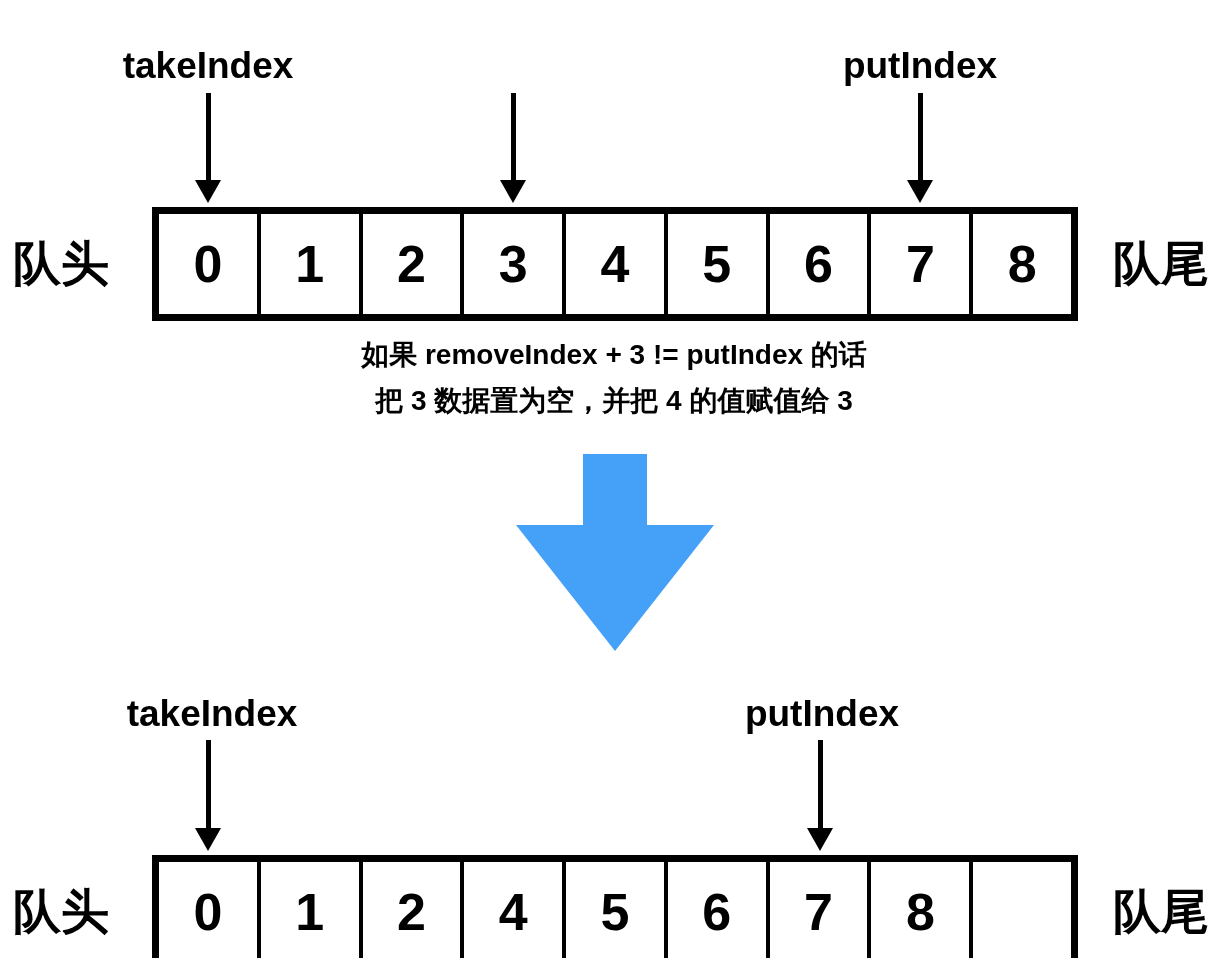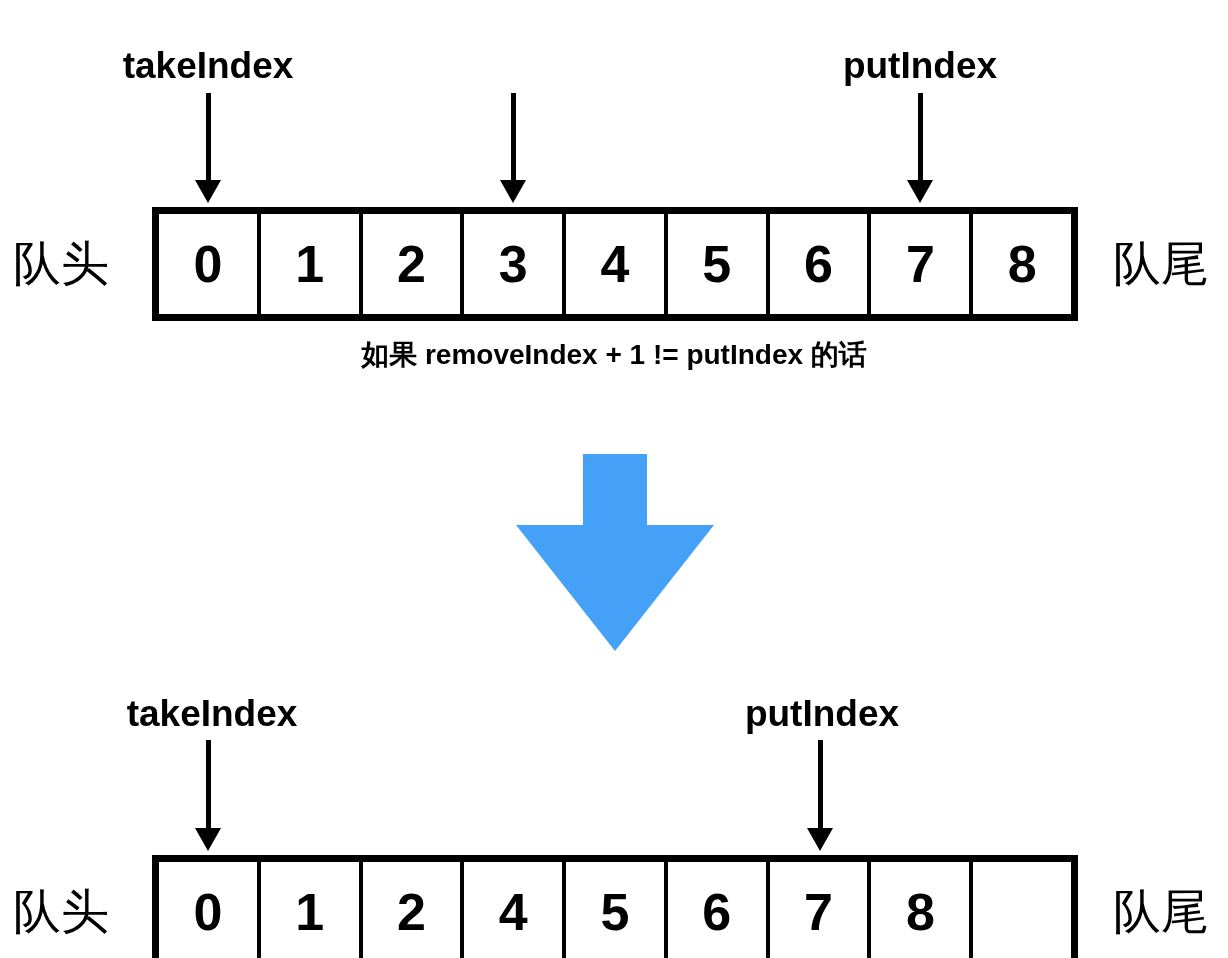--- a/index.html
+++ b/index.html
@@ -28,21 +28,21 @@
     display:flex;
   }
   .cell{
     flex:1;display:flex;align-items:center;justify-content:center;
     font-size:52px;font-weight:700;line-height:1;
   }
   .cell + .cell{border-left:4px solid #000;}
   .side-label{
     position:absolute;width:118px;height:114px;
     display:flex;align-items:center;justify-content:center;
-    font-size:48px;font-weight:400;white-space:nowrap;
+    font-size:48px;font-weight:700;white-space:nowrap;
   }
   .caption{
     position:absolute;left:0;top:297px;width:1228px;text-align:center;
     font-size:28px;font-weight:700;line-height:46px;
   }
   .big-arrow-shaft{
     position:absolute;left:583px;top:419px;width:64px;height:72px;
     background:var(--accent,#45A1F8);
   }
   .big-arrow-head{
@@ -82,21 +82,22 @@
     <div class="cell">4</div>
     <div class="cell">5</div>
     <div class="cell">6</div>
     <div class="cell">7</div>
     <div class="cell">8</div>
   </div>
 
   <div class="side-label" style="left:1102px;top:172px;">队尾</div>
 
   <div class="caption">
-    <div>如果 removeIndex + 1 != putIndex 的话</div>
+    <div>如果 removeIndex + 3 != putIndex 的话</div>
+    <div>把 3 数据置为空，并把 4 的值赋值给 3</div>
   </div>
 
   <div>
     <div class="big-arrow-shaft"></div>
     <div class="big-arrow-head"></div>
   </div>
 
   <div class="ptr-label" style="left:212px;top:660px;">takeIndex</div>
   <div class="ptr-label" style="left:822px;top:660px;">putIndex</div>
 

